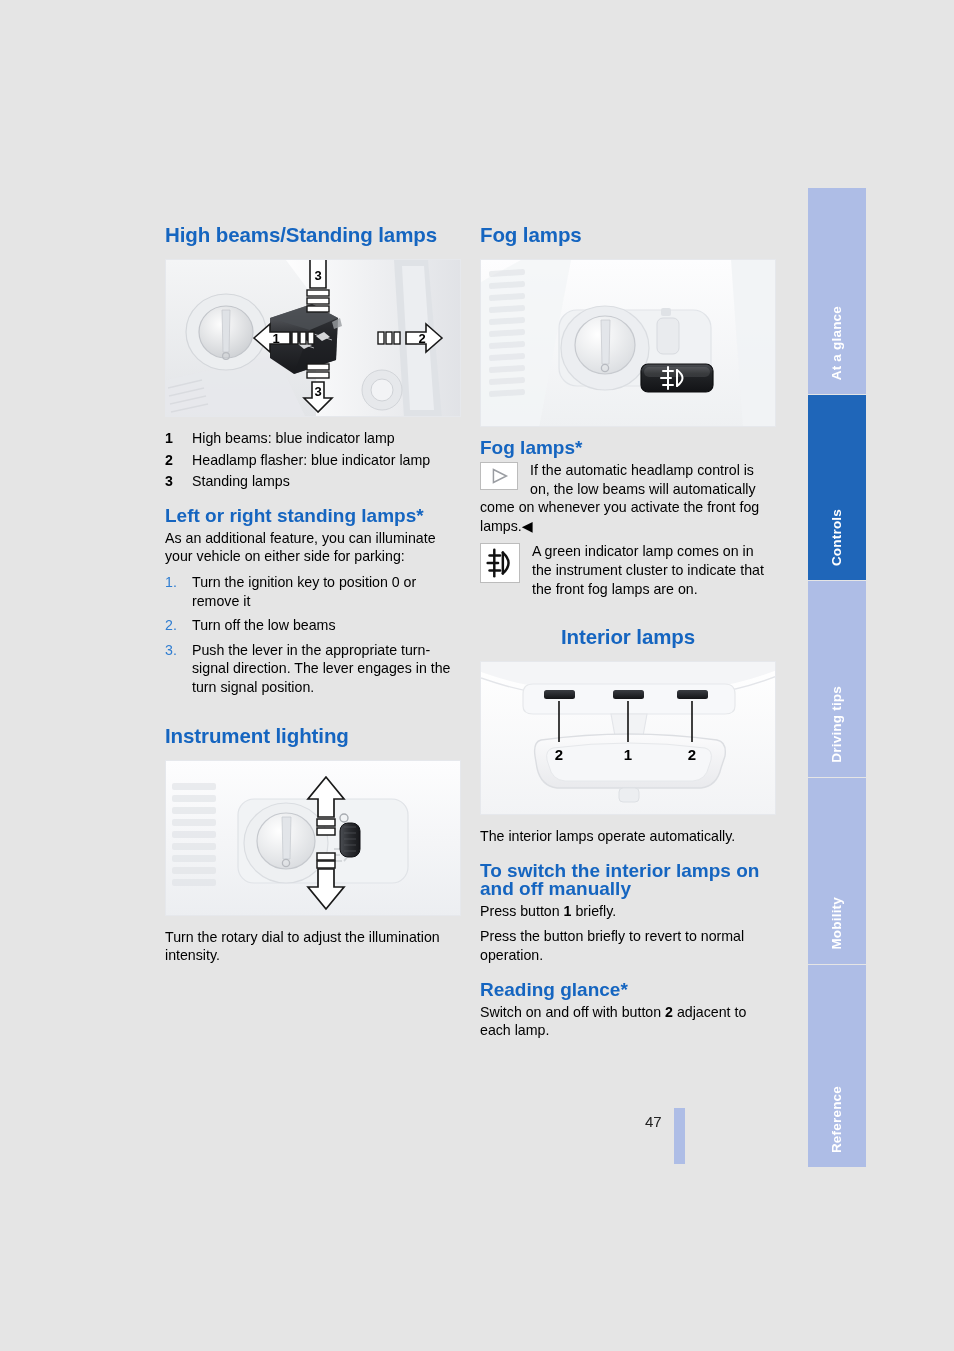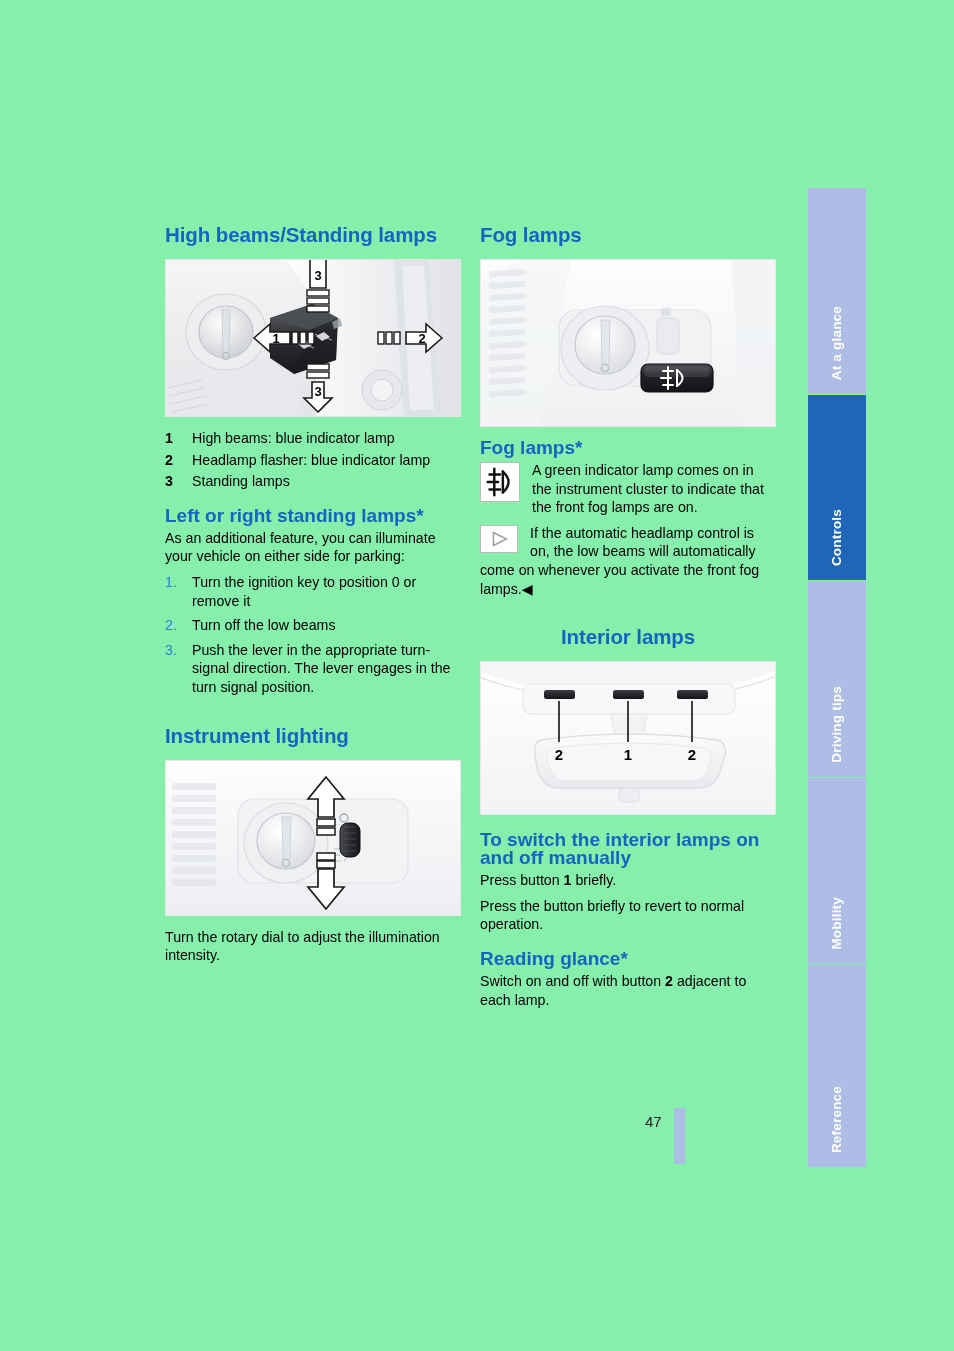--- a/index.html
+++ b/index.html
@@ -11,21 +11,21 @@
     font-family: "Liberation Sans", sans-serif;
     color: #000000;
     position: relative;
     overflow: hidden;
   }
 
   
   #page {
     position: absolute;
     inset: 0;
-    background: #86efac;
+    background: #e5e5e5;
   }
 
   
   #tab-rail {
     position: absolute;
     left: 808px;
     top: 188px;
     width: 58px;
     height: 979px;
   }
@@ -449,45 +449,45 @@
             <line x1="187" y1="107" x2="187" y2="129"></line>
           </g>
         </g>
       </svg>
       <span class="wm"></span>
     </div>
 
     <h2 class="sub" style="margin-top:4px;">Fog lamps*</h2>
 
     <div class="note">
+      <span class="iconbox small">
+        <svg viewBox="0 0 38 28" width="36" height="26">
+          <polygon points="13,7 27,14 13,21" fill="none" stroke="#9a9da2" stroke-width="1.6"></polygon>
+        </svg>
+      </span>
+      <div class="ntext short">If the automatic headlamp control is on, the low beams will automatically</div>
+      <p class="note-flow"><span>come on whenever you activate the front fog lamps.</span><span>◀</span></p>
+    </div>
+
+    <div class="note">
       <span class="iconbox">
         <svg viewBox="0 0 40 40" width="38" height="38">
           <g stroke="#111111" stroke-width="2.6" fill="none" stroke-linecap="round">
             <path d="M23 9 q12 11 0 22"></path>
             <line x1="23" y1="9" x2="23" y2="31"></line>
             <line x1="9" y1="12" x2="20" y2="12"></line>
             <line x1="7" y1="20" x2="18" y2="20"></line>
             <line x1="9" y1="28" x2="20" y2="28"></line>
             <line x1="14" y1="6" x2="14" y2="34"></line>
           </g>
         </svg>
       </span>
       <div class="ntext">A green indicator lamp comes on in the instrument cluster to indicate that the front fog lamps are on.</div>
     </div>
 
-    <div class="note">
-      <span class="iconbox small">
-        <svg viewBox="0 0 38 28" width="36" height="26">
-          <polygon points="13,7 27,14 13,21" fill="none" stroke="#9a9da2" stroke-width="1.6"></polygon>
-        </svg>
-      </span>
-      <div class="ntext short">If the automatic headlamp control is on, the low beams will automatically</div>
-      <p class="note-flow"><span>come on whenever you activate the front fog lamps.</span><span>◀</span></p>
-    </div>
-
     <h1 class="sec" style="margin-top:26px;text-align:center;">Interior lamps</h1>
 
     <div class="fig" style="height:154px;">
       <svg viewBox="0 0 296 154" width="296" height="154">
         <defs>
           <linearGradient id="ceilG" x1="0" y1="0" x2="0" y2="1">
             <stop offset="0" stop-color="#ffffff"></stop>
               <stop offset="1" stop-color="#f2f3f5"></stop>
           </linearGradient>
           <linearGradient id="mirrorG" x1="0" y1="0" x2="0" y2="1">
@@ -527,20 +527,21 @@
         </g>
         <g font-family="Liberation Sans, sans-serif" font-size="15" font-weight="bold" fill="#000" text-anchor="middle">
           <text x="78" y="98">2</text>
           <text x="147" y="98">1</text>
           <text x="211" y="98">2</text>
         </g>
       </svg>
       <span class="wm"></span>
     </div>
 
+    <p class="body">The interior lamps operate automatically.</p>
 
     <h2 class="sub">To switch the interior lamps on and off manually</h2>
 
     <p class="body"><span>Press button </span><span class="bold">1</span><span> briefly.</span></p>
 
 
     <p class="body">Press the button briefly to revert to normal operation.</p>
 
     <h2 class="sub">Reading glance*</h2>
 

